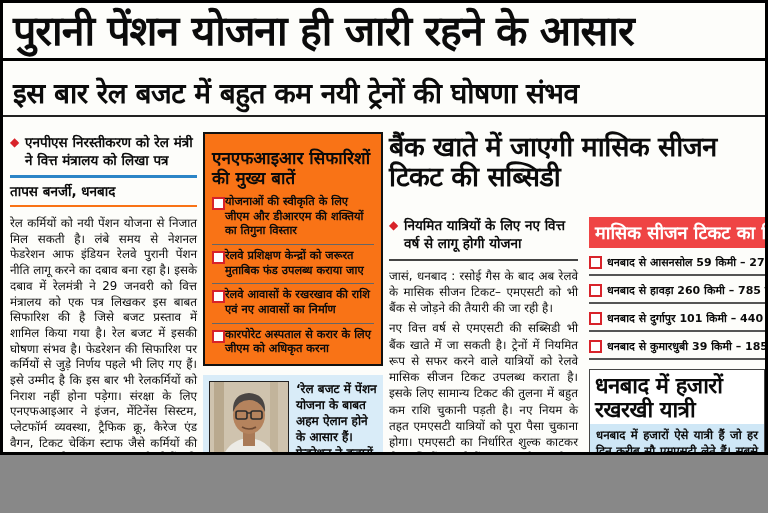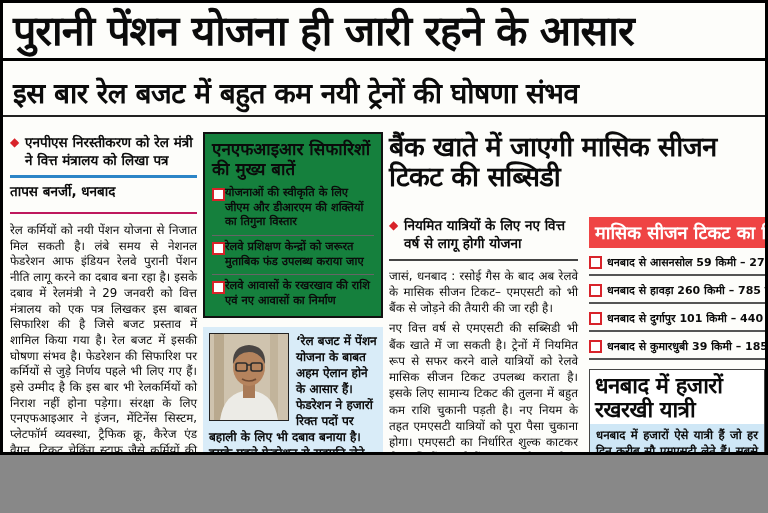--- a/index.html
+++ b/index.html
@@ -17,24 +17,24 @@
     white-space:nowrap; border-bottom:2px solid #222; letter-spacing:-0.5px;
   }
   .cols { position:absolute; left:0; right:0; top:126px; bottom:0; }
   .col1 { position:absolute; left:7px;   top:5px; width:187px; }
   .col2 { position:absolute; left:200px; top:3px; width:180px; }
   .right-region { position:absolute; left:386px; top:3px; width:376px; }
 
   .kicker { position:relative; padding-left:15px; font-weight:bold; font-size:13.5px; line-height:1.3; }
   .diamond { position:absolute; left:0; top:1px; color:#d8232a; font-size:12px; }
   .blue-rule { height:3px; background:#2c85c7; margin:6px 0 0; }
-  .byline { font-weight:bold; font-size:13.5px; padding:4px 0 12px; border-bottom:2px solid #be185d; }
+  .byline { font-weight:bold; font-size:13.5px; padding:4px 0 5px; border-bottom:2px solid #f97316; }
   .body-text { font-size:11.8px; line-height:1.33; text-align:justify; margin-top:9px; }
 
-  .nfir-box { border:2px solid #111; background:#15803d; padding:5px 7px 2px; }
+  .nfir-box { border:2px solid #111; background:#f97316; padding:14px 7px 2px; }
   .nfir-title { font-size:17px; font-weight:bold; line-height:1.18; padding-bottom:3px; }
   .nfir-item { display:flex; gap:0; padding:4px 0 5px; font-size:11.3px; font-weight:bold; line-height:1.3; }
   .nfir-item + .nfir-item { border-top:1px solid #666; }
   .checkbox { width:9px; height:9px; border:2.5px solid #d8232a; background:#fff; flex:none; margin-top:2px; }
 
   .quote-block { margin-top:9px; background:#d9ecf8; border-bottom:2px solid #333; padding:6px 6px 5px; font-size:12px; }
   .photo { float:left; width:78px; height:86px; border:1px solid #222; margin:0 7px 2px 0; background:#cfc4b0; }
   .quote-text { font-weight:bold; line-height:1.34; }
 
   .mst-headline { font-size:27px; font-weight:bold; line-height:1.12; letter-spacing:-0.5px; margin:0 0 25px; }
@@ -78,20 +78,24 @@
           <span class="checkbox"></span>
           <span>योजनाओं की स्वीकृति के लिए जीएम और डीआरएम की शक्तियों का तिगुना विस्तार</span>
         </div>
         <div class="nfir-item">
           <span class="checkbox"></span>
           <span>रेलवे प्रशिक्षण केन्द्रों को जरूरत मुताबिक फंड उपलब्ध कराया जाए</span>
         </div>
         <div class="nfir-item">
           <span class="checkbox"></span>
           <span>रेलवे आवासों के रखरखाव की राशि एवं नए आवासों का निर्माण</span>
+        </div>
+        <div class="nfir-item">
+          <span class="checkbox"></span>
+          <span>कारपोरेट अस्पताल से करार के लिए जीएम को अधिकृत करना</span>
         </div>
       </div>
 
       <div class="quote-block">
         <svg class="photo" viewBox="0 0 78 86" xmlns="http://www.w3.org/2000/svg">
           <rect x="0" y="0" width="78" height="86" fill="#cfc3ae"></rect>
           <rect x="4" y="0" width="10" height="86" fill="#b9a98e"></rect>
           <rect x="60" y="0" width="8" height="86" fill="#c2b49b"></rect>
           <path d="M10 86 Q14 58 39 56 Q64 58 68 86 Z" fill="#ecebe6"></path>
           <path d="M33 50 h12 v14 h-12 Z" fill="#a97a57"></path>

